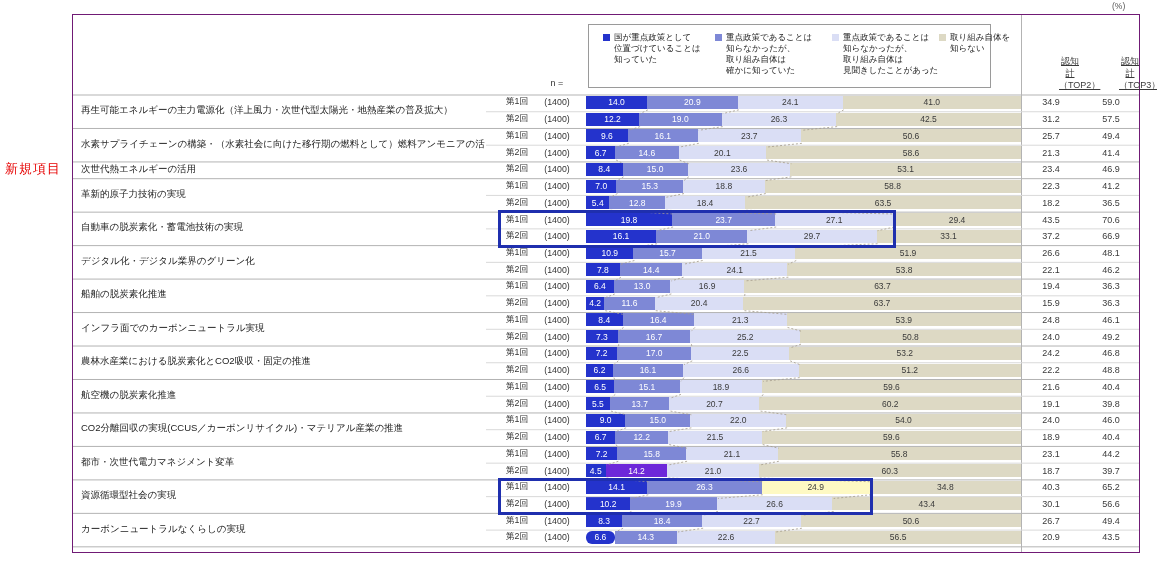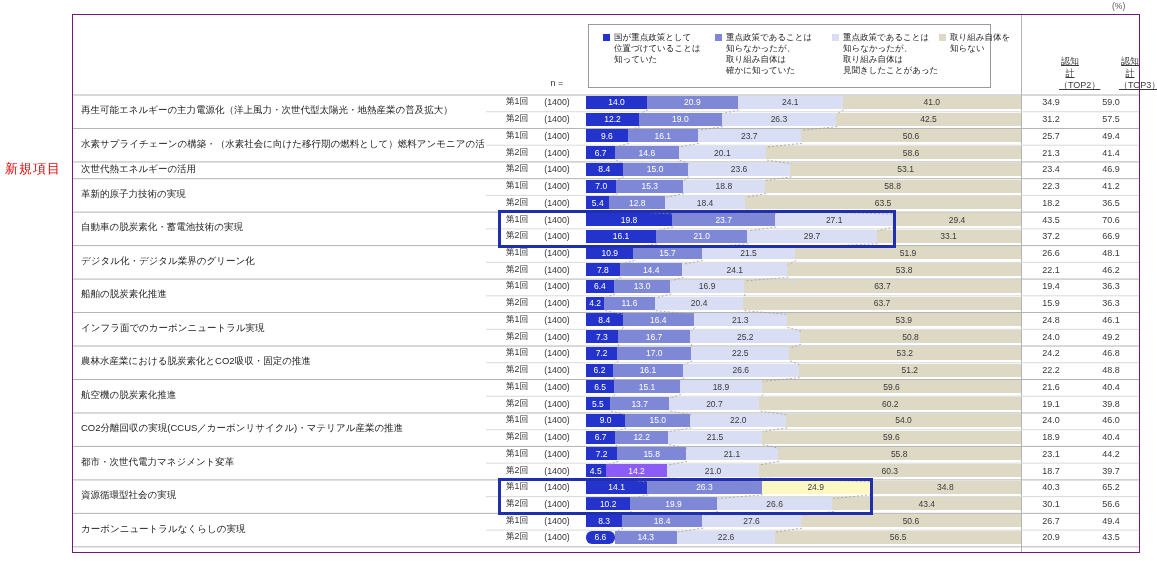--- a/index.html
+++ b/index.html
@@ -517,21 +517,21 @@
                 <div class="seg" style="width: 55.8%; background: rgb(221, 217, 196); color: rgb(58, 58, 58);">55.8</div>
               </div>
               <span class="tot">23.1</span>
               <span class="tot">44.2</span>
             </div>
             <div class="row">
               <span class="wave">第2回</span>
               <span class="ncol">(1400)</span>
               <div class="bar-track">
                 <div class="seg" style="width: 4.5%; background: rgb(36, 51, 204); color: rgb(255, 255, 255);">4.5</div>
-                <div class="seg" style="width: 14.2%; background: #8b5cf6; color: rgb(255, 255, 255);">14.2</div>
+                <div class="seg" style="width: 14.2%; background: #6d28d9; color: rgb(255, 255, 255);">14.2</div>
                 <div class="seg" style="width: 21%; background: rgb(218, 222, 245); color: rgb(58, 58, 58);">21.0</div>
                 <div class="seg" style="width: 60.3%; background: rgb(221, 217, 196); color: rgb(58, 58, 58);">60.3</div>
               </div>
               <span class="tot">18.7</span>
               <span class="tot">39.7</span>
             </div>
           </div>
         </div>
         <div class="category">
           <div class="cat-label">資源循環型社会の実現</div>
@@ -564,21 +564,21 @@
         </div>
         <div class="category">
           <div class="cat-label">カーボンニュートラルなくらしの実現</div>
           <div class="rgroup">
             <div class="row">
               <span class="wave">第1回</span>
               <span class="ncol">(1400)</span>
               <div class="bar-track">
                 <div class="seg" style="width: 8.3%; background: rgb(36, 51, 204); color: rgb(255, 255, 255);">8.3</div>
                 <div class="seg" style="width: 18.4%; background: rgb(126, 136, 214); color: rgb(255, 255, 255);">18.4</div>
-                <div class="seg" style="width: 22.7%; background: rgb(218, 222, 245); color: rgb(58, 58, 58);">27.6</div>
+                <div class="seg" style="width: 22.7%; background: rgb(218, 222, 245); color: rgb(58, 58, 58);">22.7</div>
                 <div class="seg" style="width: 50.6%; background: rgb(221, 217, 196); color: rgb(58, 58, 58);">50.6</div>
               </div>
               <span class="tot">26.7</span>
               <span class="tot">49.4</span>
             </div>
             <div class="row">
               <span class="wave">第2回</span>
               <span class="ncol">(1400)</span>
               <div class="bar-track">
                 <div class="seg" style="width: 6.6%; background: rgb(36, 51, 204); color: rgb(255, 255, 255); border-radius: 6px;">6.6</div>

